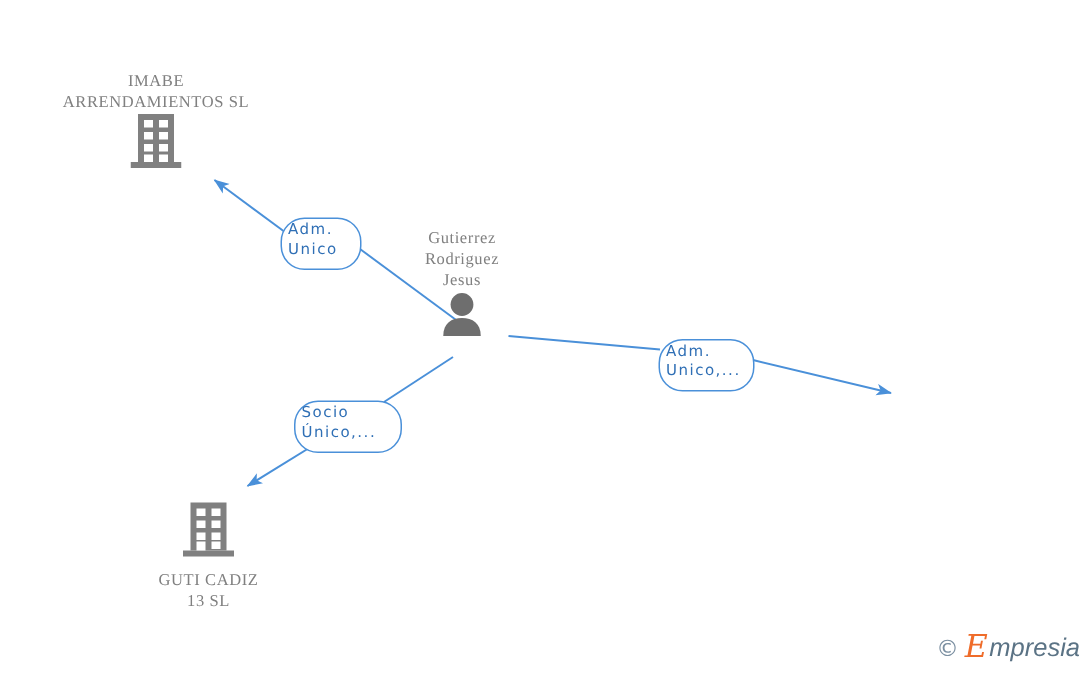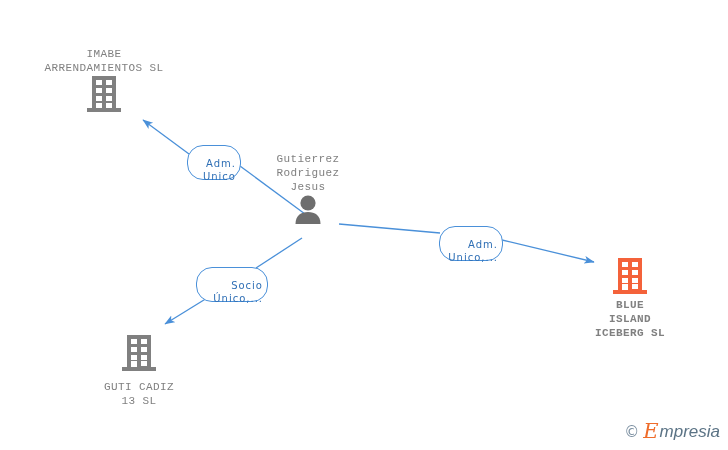--- a/index.html
+++ b/index.html
@@ -27,21 +27,21 @@
   }
 
   
   .node {
     position: absolute;
     width: 160px;
     margin-left: -80px;
     text-align: center;
   }
   .node-label {
-    font-family: Liberation Mono, monospace;
+    font-family: Liberation Serif, serif;
     font-size: 11px;
     line-height: 14px;
     letter-spacing: 0.4px;
     color: #808080;
     white-space: pre-line;
   }
   .node-label.bold {
     font-weight: bold;
   }
   .node-icon {
@@ -55,22 +55,22 @@
     position: absolute;
     box-sizing: border-box;
     background: #ffffff;
     border: 1.4px solid #4a90d9;
     border-radius: 16px;
     color: #2f6fb5;
     font-family: "DejaVu Sans", sans-serif;
     font-size: 10px;
     line-height: 13px;
     letter-spacing: 1px;
-    text-align: right;
-    padding: 11px 4px 4px 4px;
+    text-align: left;
+    padding: 1px 4px 4px 4px;
     white-space: pre-line;
   }
 
   
   #watermark {
     position: absolute;
     right: 8px;
     bottom: 8px;
     display: flex;
     align-items: center;
@@ -179,43 +179,20 @@
           <rect x="19" y="21" width="6" height="5"></rect>
           <rect x="9" y="27" width="6" height="6"></rect>
           <rect x="19" y="27" width="6" height="5"></rect>
         </g>
       </svg>
     </span>
     <div class="node-label" style="margin-top:8px;">GUTI CADIZ
 13 SL</div>
   </div>
 
-  <div class="node" style="left:630px; top:257px;">
-    <span class="node-icon">
-      <svg width="34" height="38" viewBox="0 0 34 38" xmlns="http://www.w3.org/2000/svg">
-        <g fill="#f4623a">
-          <rect x="5" y="1" width="24" height="32"></rect>
-          <rect x="0" y="33" width="34" height="4"></rect>
-        </g>
-        <g fill="#ffffff">
-          <rect x="9" y="5" width="6" height="5"></rect>
-          <rect x="19" y="5" width="6" height="5"></rect>
-          <rect x="9" y="13" width="6" height="5"></rect>
-          <rect x="19" y="13" width="6" height="5"></rect>
-          <rect x="9" y="21" width="6" height="5"></rect>
-          <rect x="19" y="21" width="6" height="5"></rect>
-          <rect x="9" y="27" width="6" height="6"></rect>
-          <rect x="19" y="27" width="6" height="5"></rect>
-        </g>
-      </svg>
-    </span>
-    <div class="node-label bold" style="margin-top:3px;">BLUE
-ISLAND
-ICEBERG SL</div>
-  </div>
 
   <div class="chip" style="left:187px; top:145px; width:54px; height:35px;">Adm.
 Unico</div>
 
   <div class="chip" style="left:439px; top:226px; width:64px; height:35px;">Adm.
 Unico,...</div>
 
   <div class="chip" style="left:196px; top:267px; width:72px; height:35px;">Socio
 Único,...</div>
 

